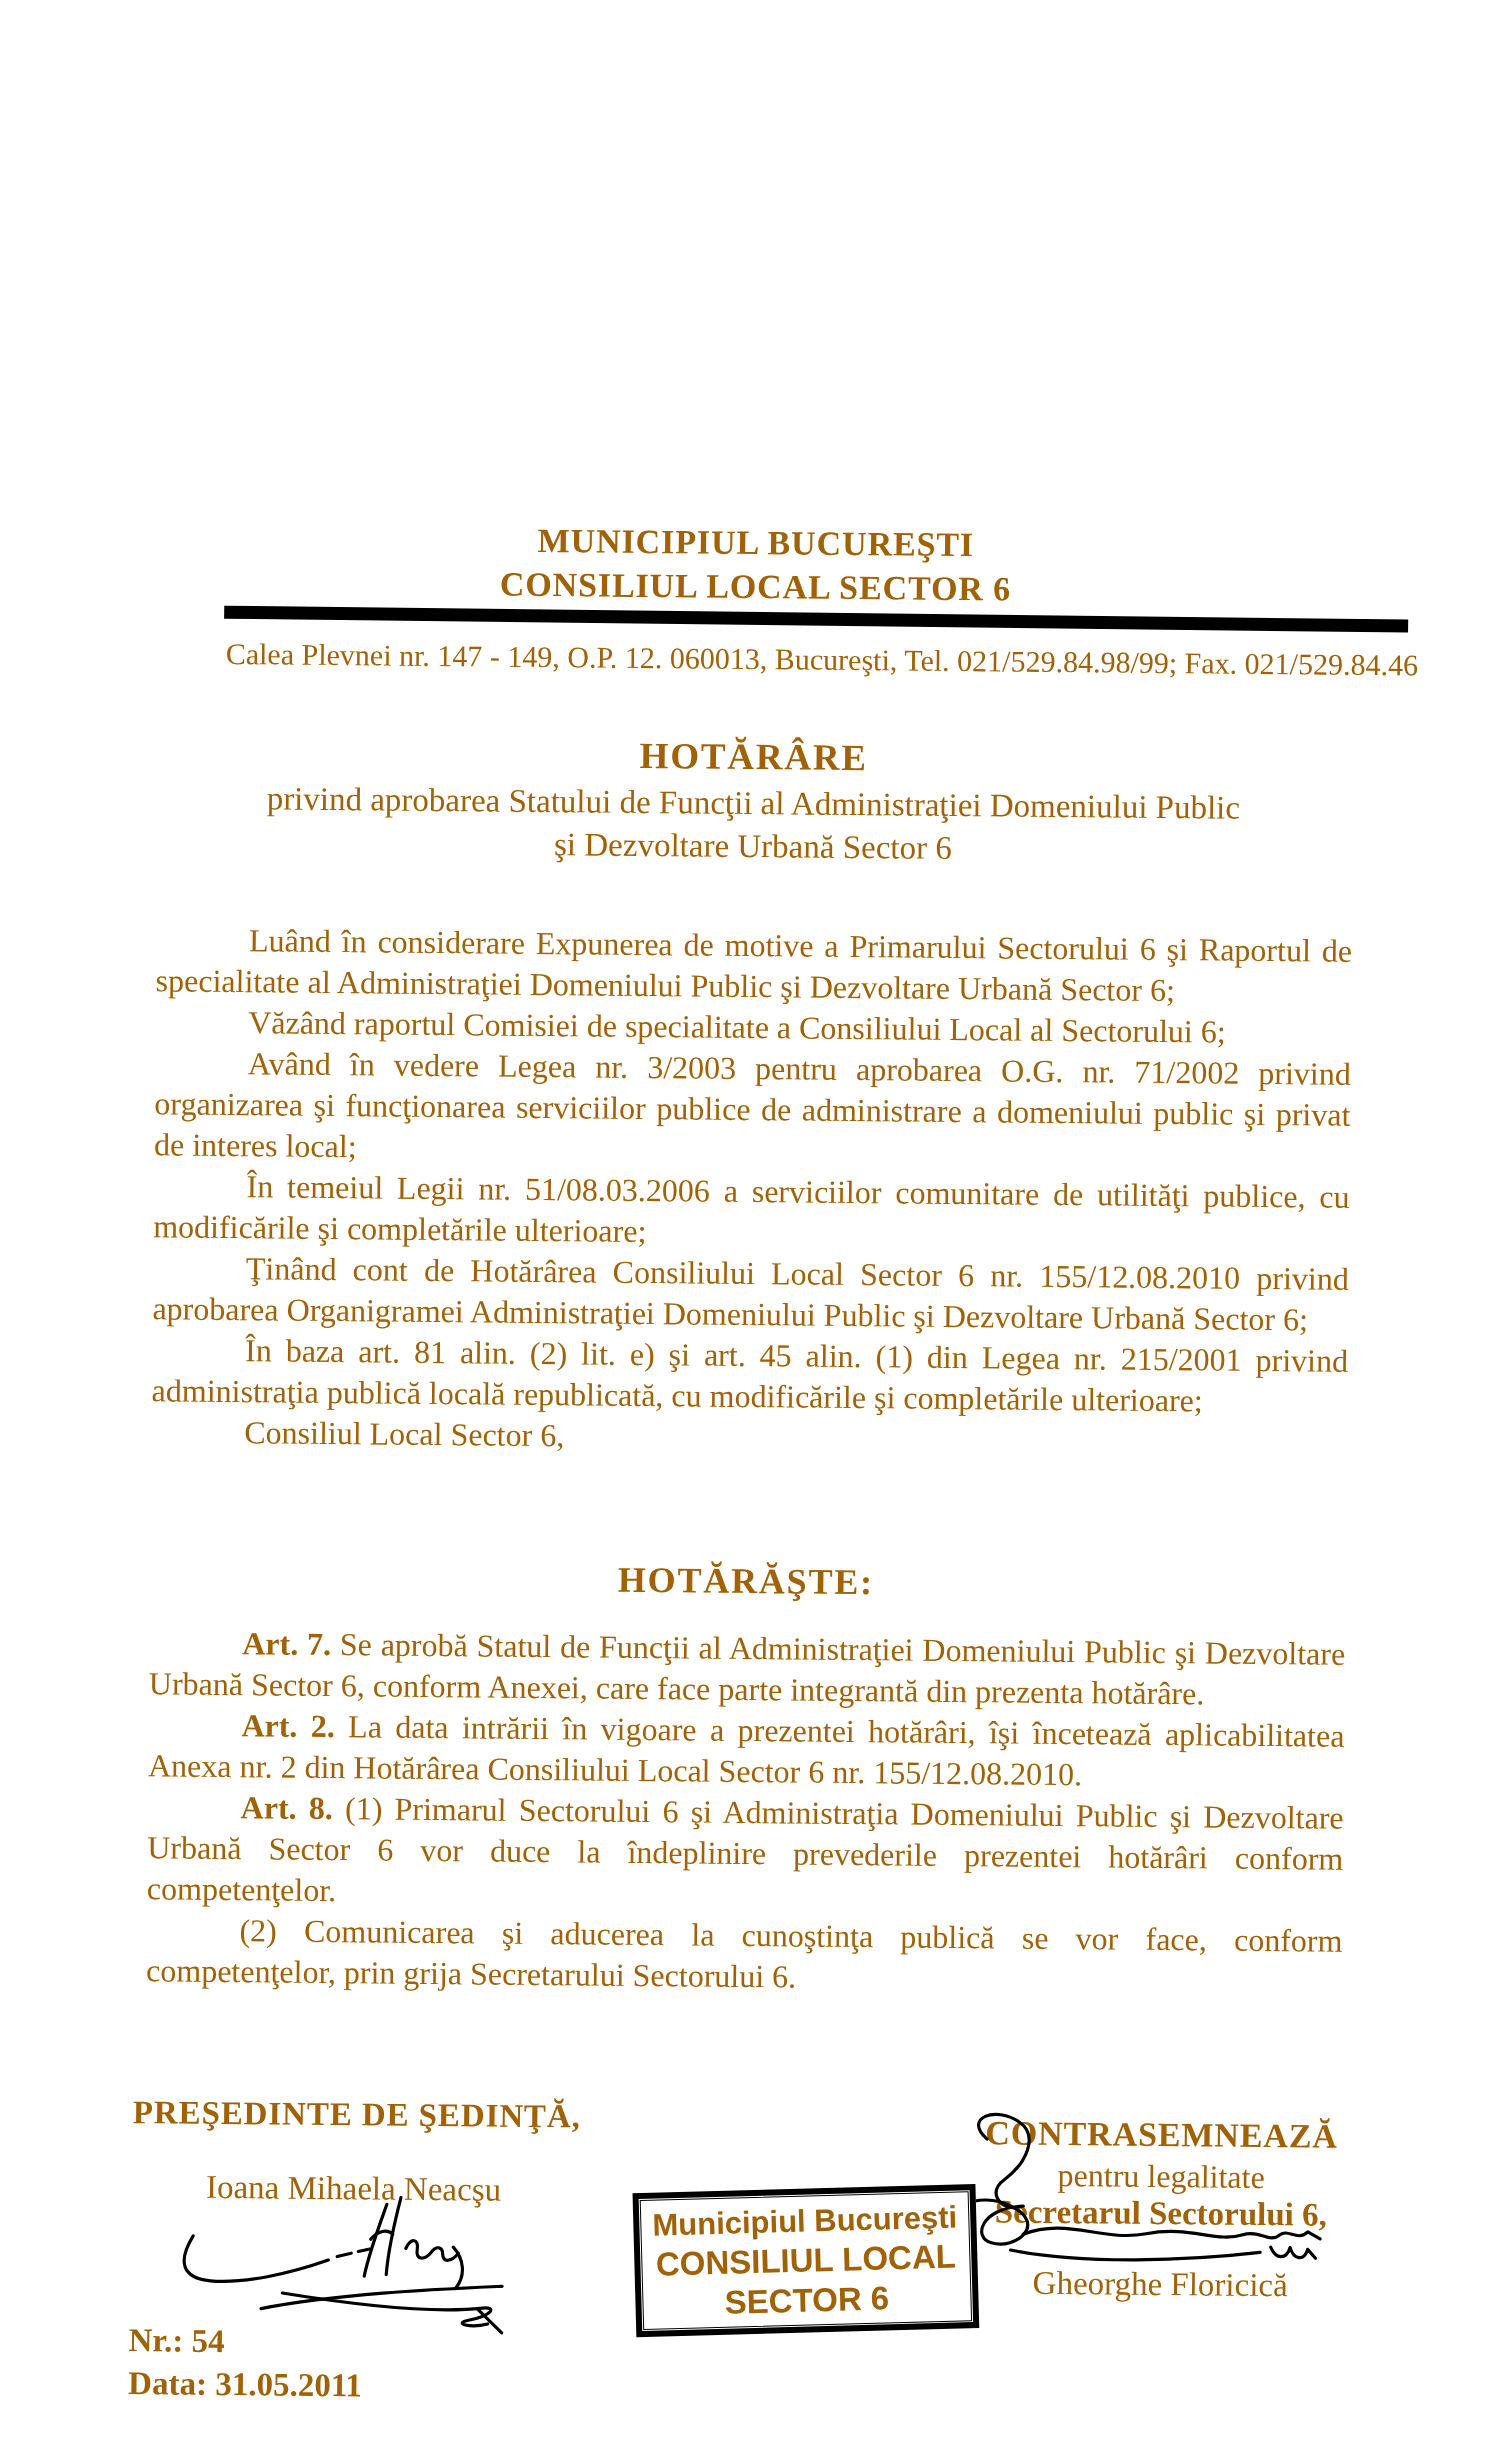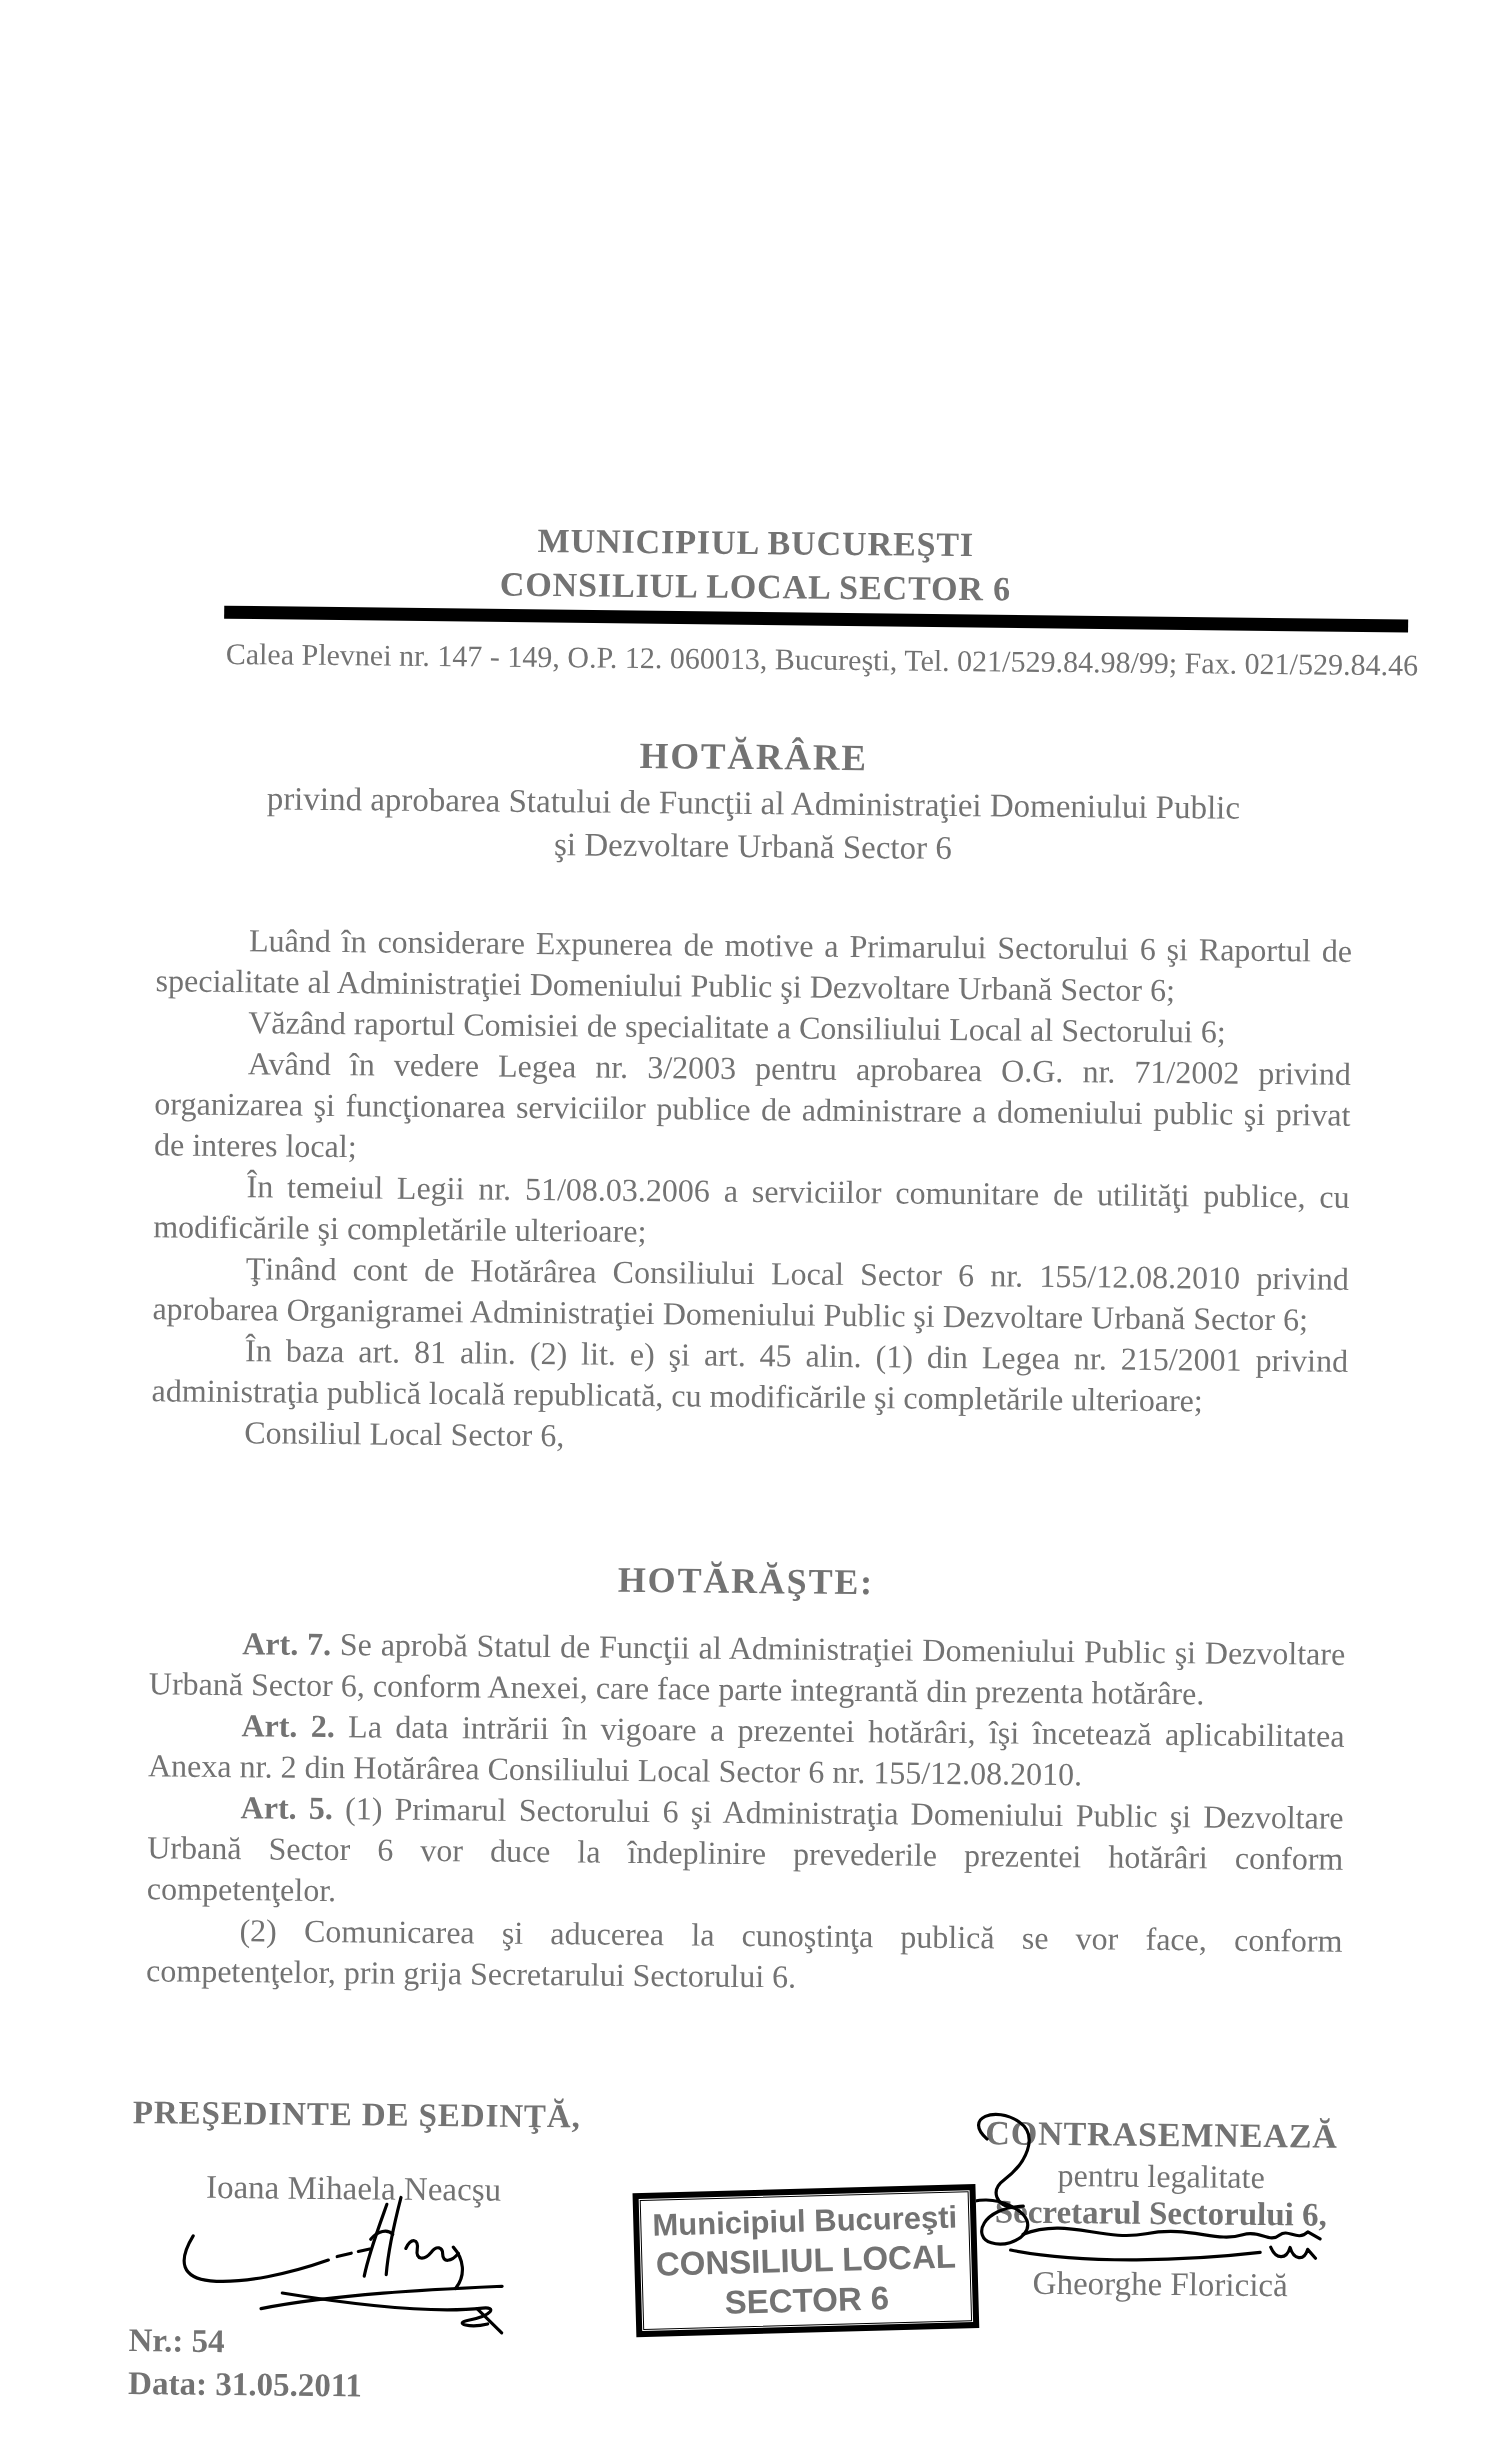--- a/index.html
+++ b/index.html
@@ -1,18 +1,18 @@
 <!DOCTYPE html>
 <html style="font-size:14px"><head>
 <meta charset="utf-8">
 <style>
   html,body{margin:0;padding:0;background:#ffffff;}
   .page{
     position:relative;width:1495px;height:2462px;background:#fff;
-    overflow:hidden;color:#737373;
+    overflow:hidden;color:#a16207;
     font-family:"Liberation Serif","DejaVu Serif",serif;
   }
   .scan{
     position:absolute;inset:0;
     transform:rotate(0.55deg);
     transform-origin:229px 528px;
   }
   .abs{position:absolute;}
   .center-col{left:158px;width:1196px;text-align:center;}
   .org-line{font-weight:bold;font-size:34px;letter-spacing:0.9px;line-height:42px;}
@@ -74,21 +74,21 @@
       <p>Ţinând cont de Hotărârea Consiliului Local Sector 6 nr. 155/12.08.2010 privind aprobarea Organigramei Administraţiei Domeniului Public şi Dezvoltare Urbană Sector 6;</p>
       <p>În baza art. 81 alin. (2) lit. e) şi art. 45 alin. (1) din Legea nr. 215/2001 privind administraţia publică locală republicată, cu modificările şi completările ulterioare;</p>
       <p>Consiliul Local Sector 6,</p>
     </div>
 
     <div class="abs center-col decision-heading">HOTĂRĂŞTE:</div>
 
     <div class="abs articles">
       <p><span class="art-label">Art. 7.</span><span> Se aprobă Statul de Funcţii al Administraţiei Domeniului Public şi Dezvoltare Urbană Sector 6, conform Anexei, care face parte integrantă din prezenta hotărâre.</span></p>
       <p><span class="art-label">Art. 2.</span><span> La data intrării în vigoare a prezentei hotărâri, îşi încetează aplicabilitatea Anexa nr. 2 din Hotărârea Consiliului Local Sector 6 nr. 155/12.08.2010.</span></p>
-      <p><span class="art-label">Art. 5.</span><span> (1) Primarul Sectorului 6 şi Administraţia Domeniului Public şi Dezvoltare Urbană Sector 6 vor duce la îndeplinire prevederile prezentei hotărâri conform competenţelor.</span></p>
+      <p><span class="art-label">Art. 8.</span><span> (1) Primarul Sectorului 6 şi Administraţia Domeniului Public şi Dezvoltare Urbană Sector 6 vor duce la îndeplinire prevederile prezentei hotărâri conform competenţelor.</span></p>
       <p><span>(2) Comunicarea şi aducerea la cunoştinţa publică se vor face, conform competenţelor, prin grija Secretarului Sectorului 6.</span></p>
     </div>
 
     <div class="abs sig-left-role">PREŞEDINTE DE ŞEDINŢĂ,</div>
     <div class="abs president-name">Ioana Mihaela Neacşu</div>
 
     <svg class="sig abs" style="left:192px;top:2192px;" width="378" height="141" viewBox="0 0 430 160">
       <path d="M20,50 C2,80 8,98 40,101 C78,104 130,92 174,76"></path>
       <path d="M184,72 l16,-4 M208,66 l13,-3"></path>
       <path d="M240,12 C231,38 220,68 215,94"></path>

